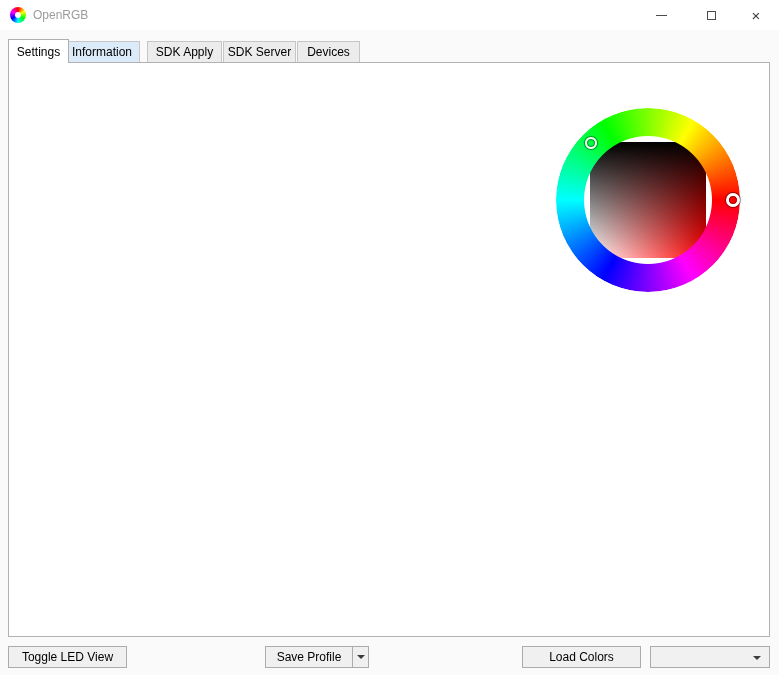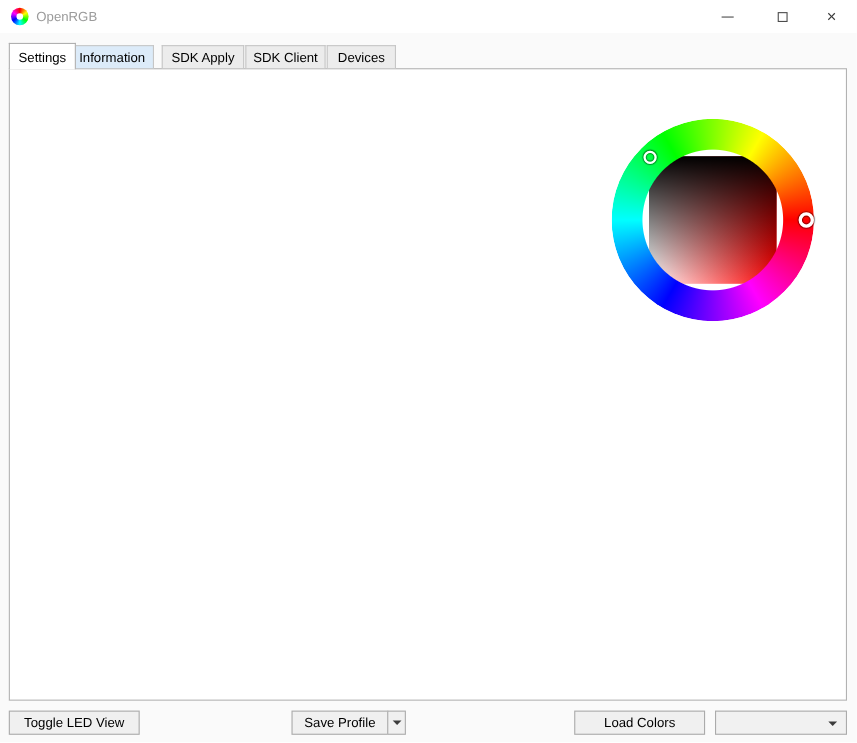--- a/index.html
+++ b/index.html
@@ -119,21 +119,21 @@
   <div class="abs tab active" style="left:8px;width:61px;">
     <span>Settings</span>
   </div>
   <div class="abs tab hover" style="left:64px;width:76px;">
     <span>Information</span>
   </div>
   <div class="abs tab" style="left:147px;width:75px;">
     <span>SDK Apply</span>
   </div>
   <div class="abs tab" style="left:223px;width:73px;">
-    <span>SDK Client</span>
+    <span>SDK Server</span>
   </div>
   <div class="abs tab" style="left:297px;width:63px;">
     <span>Devices</span>
   </div>
 
   <div class="abs pane"></div>
 
   <div class="abs device-item">
     <svg width="17" height="17" viewBox="0 0 16 16">
       <rect x="1.5" y="2.5" width="13" height="11" fill="none" stroke="#3a3a3a"></rect>

